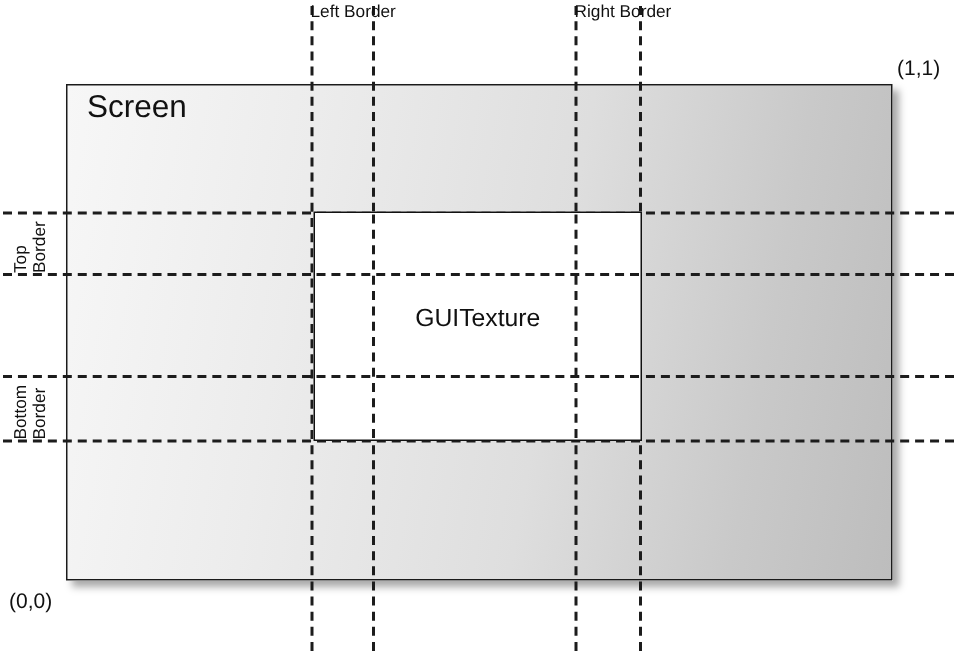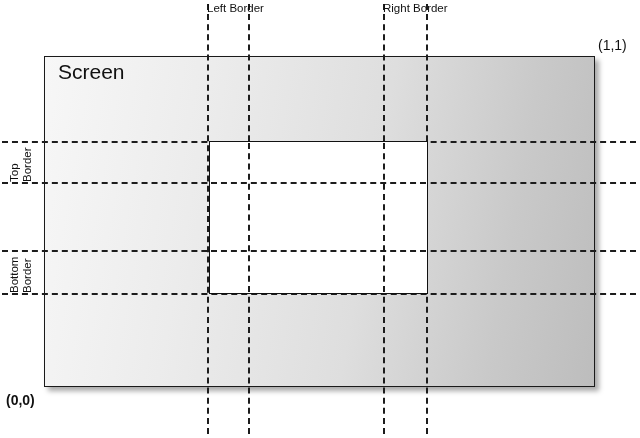--- a/index.html
+++ b/index.html
@@ -102,41 +102,42 @@
   }
 
   
   .corner-label {
     position: absolute;
     font-size: 14px;
     color: #111111;
     white-space: nowrap;
   }
   .corner-tr { left: 598px; top: 37px; }
-  .corner-bl { left: 6px;  top: 392px; font-weight: bold; }
+  .corner-bl { left: 6px;  top: 392px; }
 </style>
 </head>
 <body>
 
 <div id="canvas">
 
   <div class="screen-rect"></div>
   <div class="screen-label">Screen</div>
 
   <div class="hline" style="top:141px;"></div>
   <div class="hline" style="top:182px;"></div>
   <div class="hline" style="top:250px;"></div>
   <div class="hline" style="top:293px;"></div>
 
   <div class="vline" style="left:207px;"></div>
   <div class="vline" style="left:248px;"></div>
   <div class="vline" style="left:383px;"></div>
   <div class="vline" style="left:426px;"></div>
 
   <div class="gui-rect"></div>
+  <div class="gui-label">GUITexture</div>
 
   <div class="vline" style="left:248px; top:143px; height:149px;"></div>
   <div class="vline" style="left:383px; top:143px; height:149px;"></div>
   <div class="hline" style="left:211px; top:182px; width:215px;"></div>
   <div class="hline" style="left:211px; top:250px; width:215px;"></div>
 
   <div class="top-label" style="left:207px; width:41px;">
     <span class="ln">Left</span>
     <span class="ln">Border</span>
   </div>

